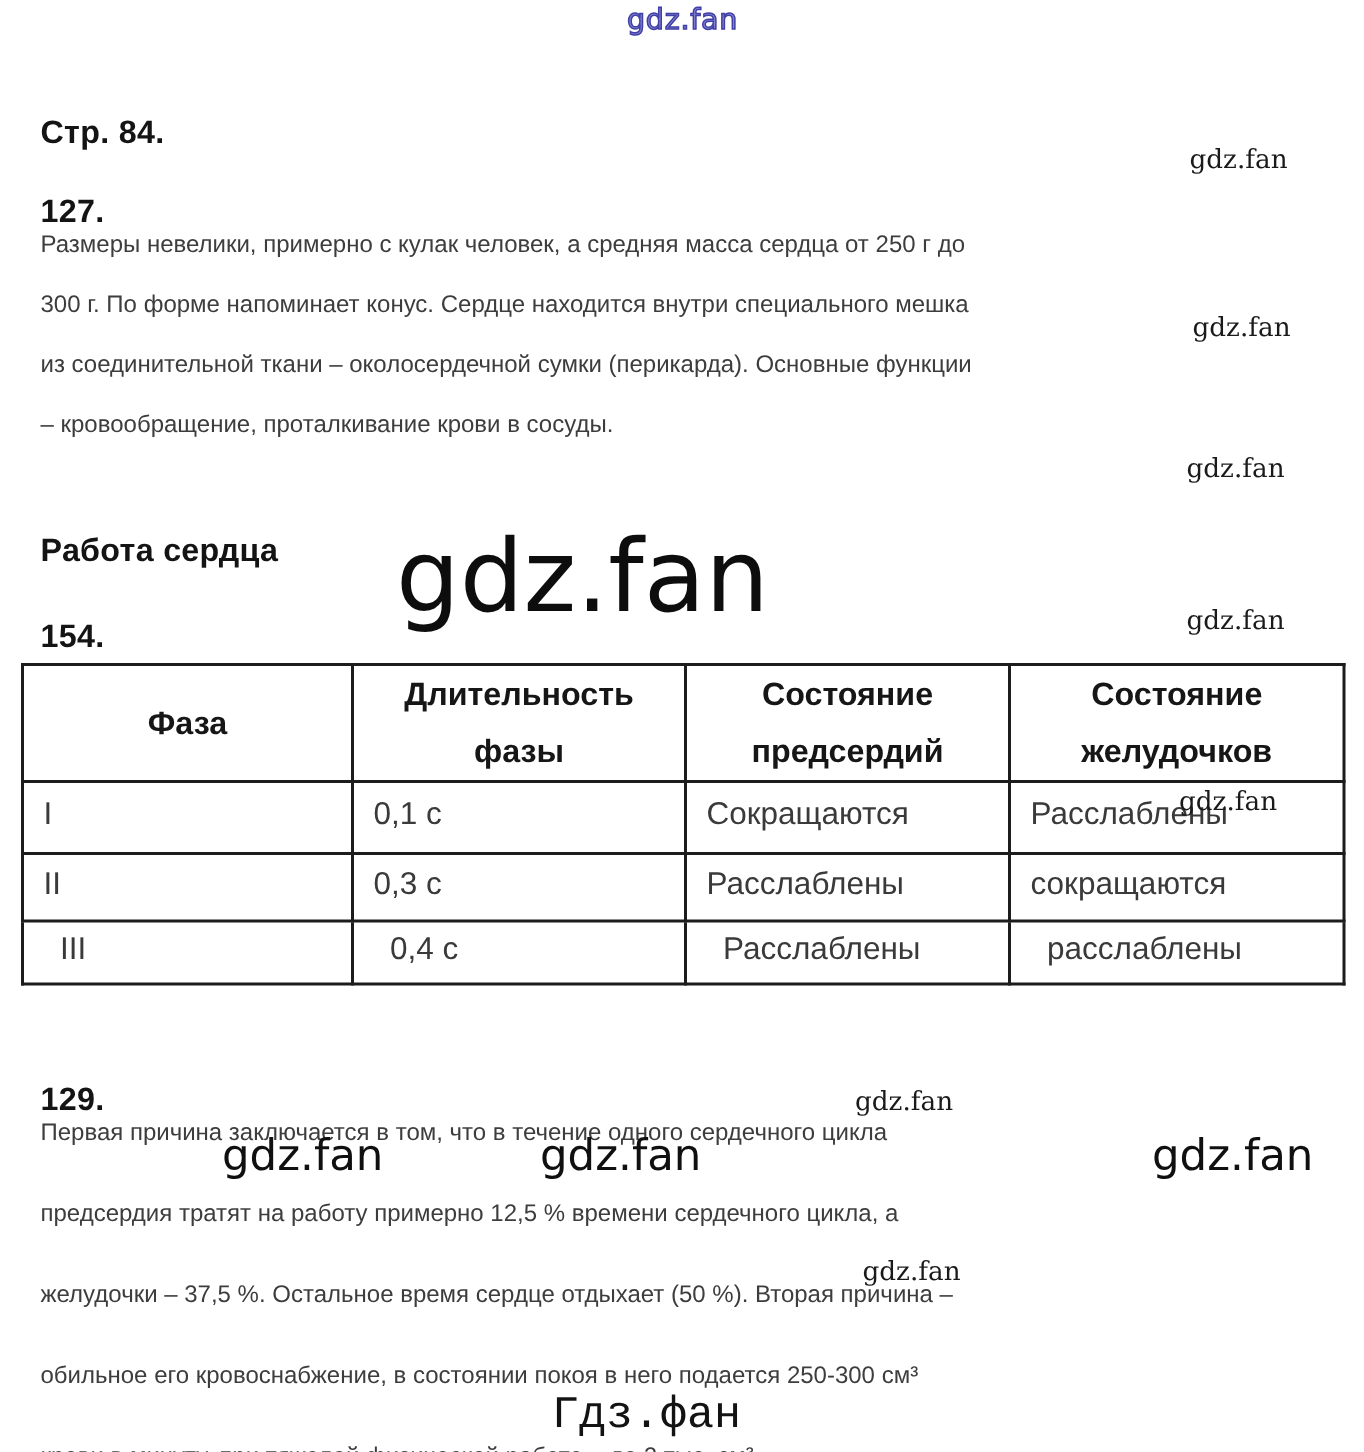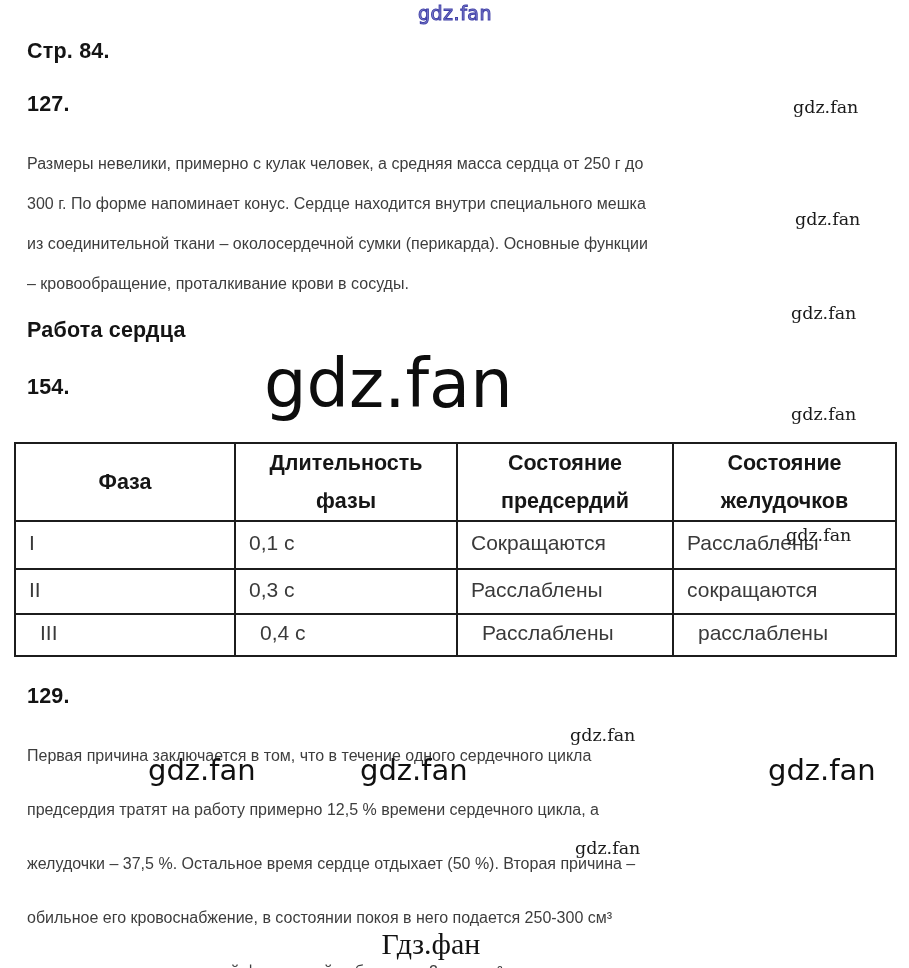--- a/index.html
+++ b/index.html
@@ -13,20 +13,21 @@
   }
 
   
   .heading {
     position:absolute;
     font-weight:bold;
     font-size:21.5px;
     color:#141414;
     letter-spacing:0.2px;
     white-space:nowrap;
+    margin-top:37px;
   }
   #h-page  { left:27px; top:39px;  }
   #n127    { left:27px; top:92px;  }
   #h-work  { left:27px; top:318px; }
   #n128    { left:27px; top:375px; }
   #n129    { left:27px; top:684px; }
 
   
   .para {
     position:absolute;
@@ -113,21 +114,21 @@
   tr.r3 td { height:36px;padding-left:24px; }
 
   
   .footer {
     position:absolute;
     left:0; top:927px;
     width:862px;
     text-align:center;
     font-size:30px;
     color:#131313;
-    font-family:Liberation Serif, serif;
+    font-family:Liberation Mono, monospace;
   }
 </style>
 </head>
 <body>
 
 <div class="page">
 
   <div class="wm wm-top">gdz.fan</div>
 
   <div class="heading" id="h-page">Стр. 84.</div>

